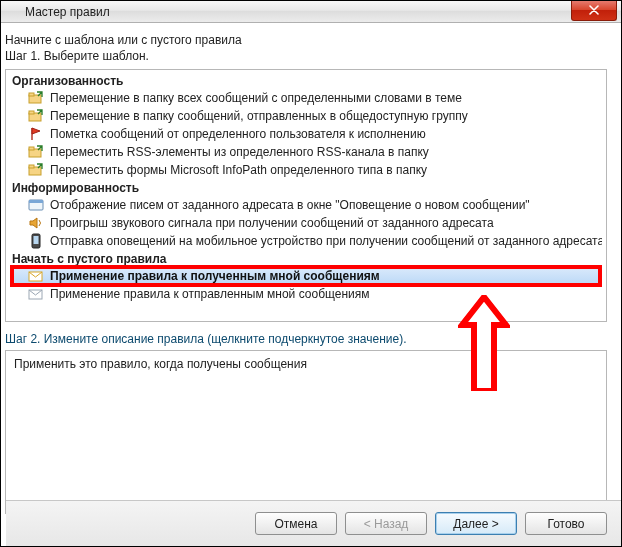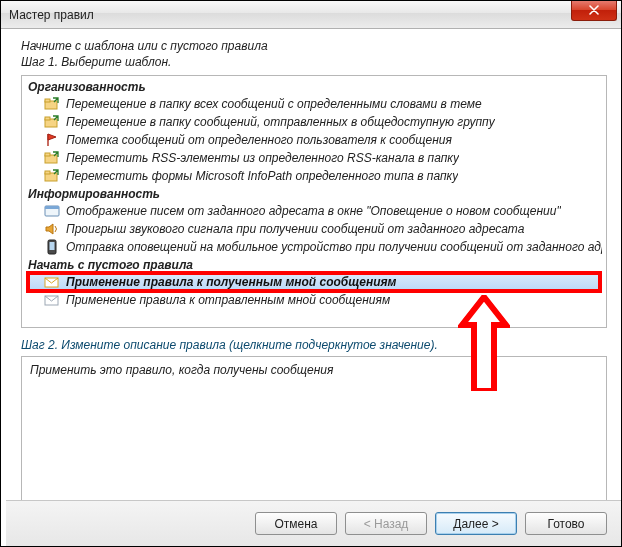--- a/index.html
+++ b/index.html
@@ -10,26 +10,26 @@
     background: #fff;
     width: 622px;
     height: 547px;
     position: relative;
     overflow: hidden;
     border: 1px solid #000;
   }
 
   
   .titlebar {
-    height: 28px;
+    height: 22px;
     background: linear-gradient(to bottom, #f8f8f8 0%, #e8e8e8 45%, #dcdcdc 46%, #ececec 100%);
     border-bottom: 1px solid #b0b0b0;
     display: flex;
     align-items: center;
-    padding: 0 8px;
+    padding: 0 24px;
     position: relative;
   }
   .titlebar .title {
     color: #222;
     font-size: 12px;
   }
   .close-btn {
     position: absolute;
     right: 4px;
     top: 0;
@@ -42,22 +42,21 @@
     border-bottom-right-radius: 3px;
     display: flex;
     align-items: center;
     justify-content: center;
     color: #fff;
     cursor: pointer;
   }
   .close-btn svg { width: 10px; height: 10px; }
 
   .content {
-    padding: 10px 14px 0 20px;
-    font-style: italic;
+    padding: 10px 14px 0 4px;
   }
 
   .intro { color: #222; margin-bottom: 2px; }
   .step1 { color: #222; margin-bottom: 6px; }
 
   
   .panel {
     border: 1px solid #b7b7b7;
     background: #fff;
     height: 253px;
@@ -212,21 +211,21 @@
       <span class="lbl">Перемещение в папку сообщений, отправленных в общедоступную группу</span>
     </div>
 
     <div class="item">
       <span class="icon">
         <svg viewBox="0 0 16 16">
             <path d="M4 2 L4 14" stroke="#b02d1e" stroke-width="1.4"></path>
             <path d="M4 2 L12 5 L4 8 Z" fill="#e33b24" stroke="#a02316"></path>
           </svg>
       </span>
-      <span class="lbl">Пометка сообщений от определенного пользователя к сообщения</span>
+      <span class="lbl">Пометка сообщений от определенного пользователя к исполнению</span>
     </div>
 
     <div class="item">
       <span class="icon">
         <svg viewBox="0 0 16 16">
             <rect x="1" y="5" width="12" height="8" fill="#f6d484" stroke="#c8a02c"></rect>
             <rect x="1" y="3" width="5" height="3" fill="#f6d484" stroke="#c8a02c"></rect>
             <path d="M9 2 L14 2 L14 7 M14 2 L10 6" stroke="#2a7d2a" stroke-width="1.3" fill="none"></path>
           </svg>
       </span>

